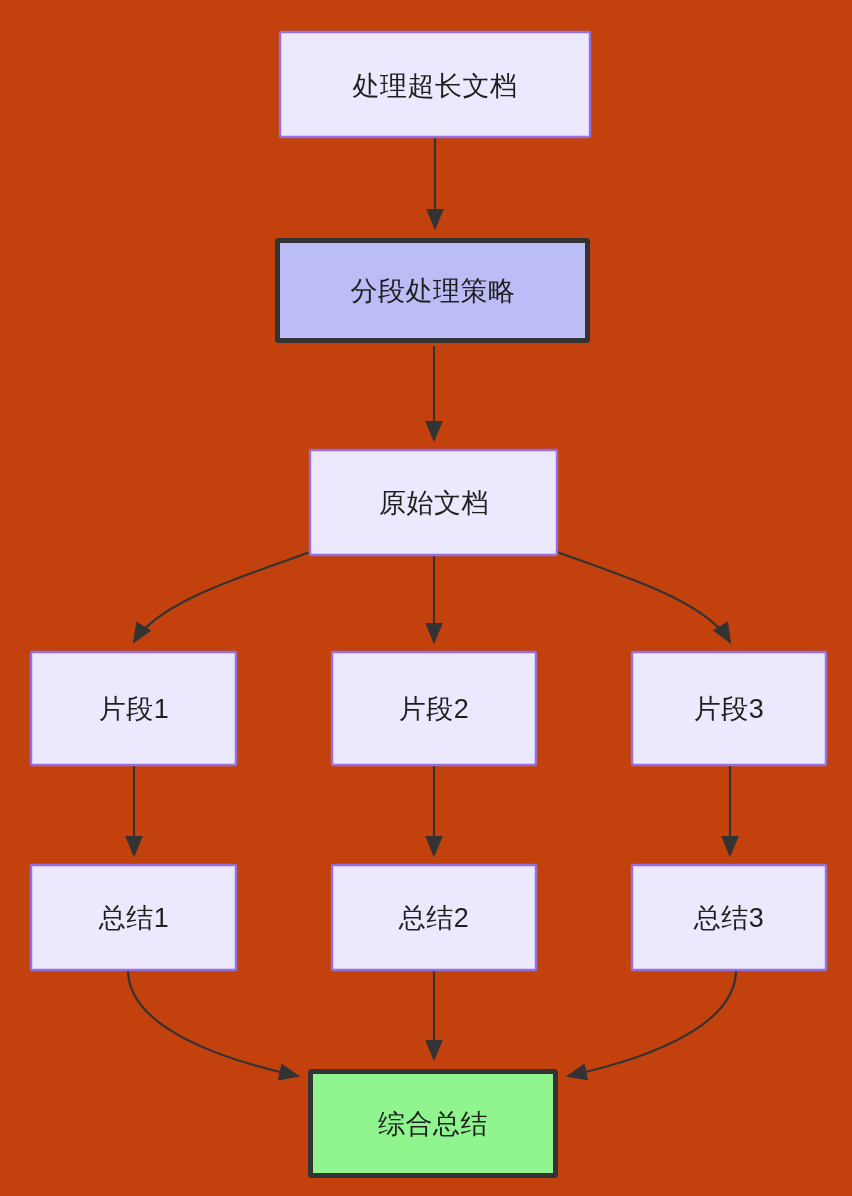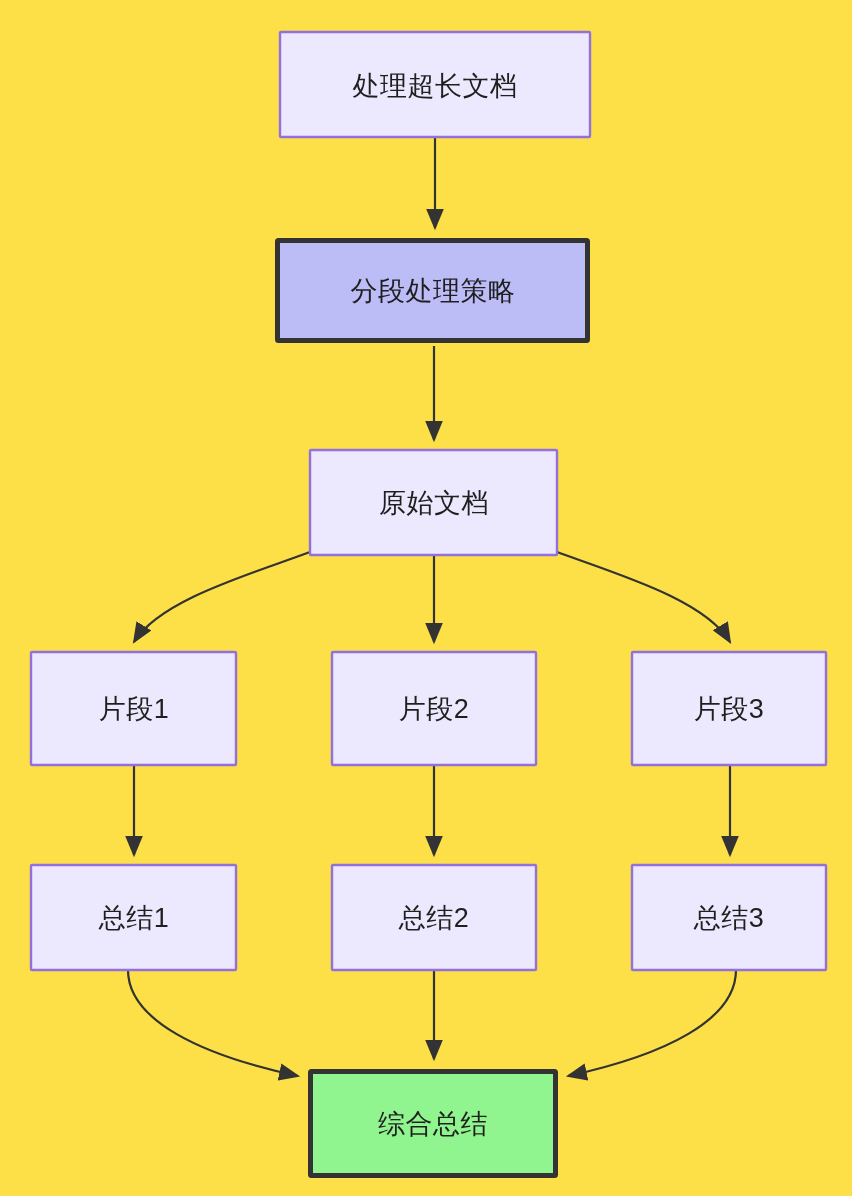--- a/index.html
+++ b/index.html
@@ -10,21 +10,21 @@
   body {
     width: 852px;
     height: 1196px;
     font-family: "Liberation Sans", "DejaVu Sans", sans-serif;
     overflow: hidden;
   }
   #flowchart-canvas {
     position: relative;
     width: 852px;
     height: 1196px;
-    background: #fde047;
+    background: #c2410c;
   }
   svg.diagram {
     position: absolute;
     top: 0;
     left: 0;
     width: 852px;
     height: 1196px;
   }
   .edge-path {
     fill: none;

